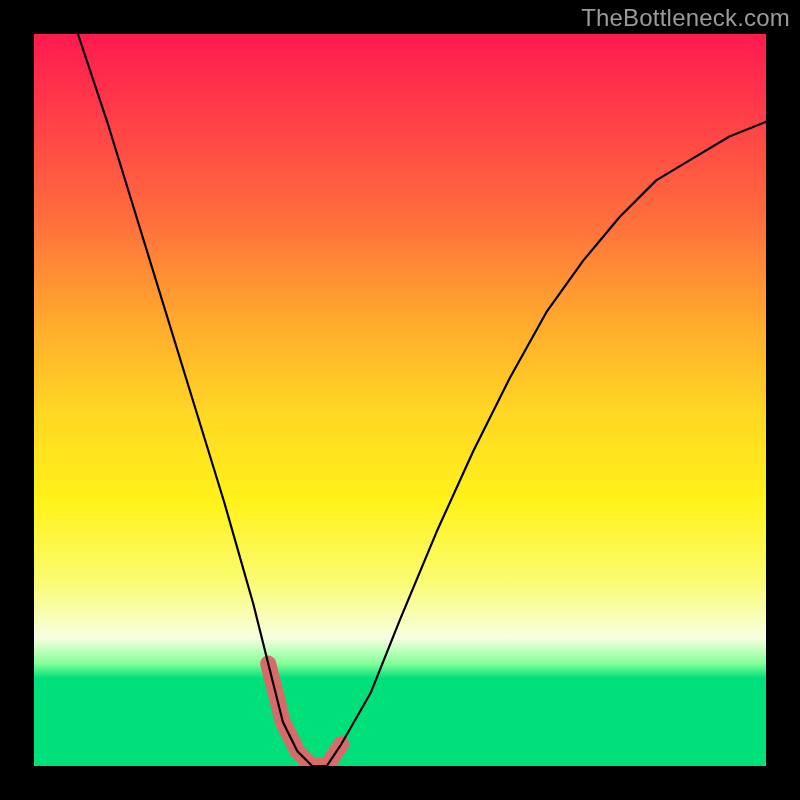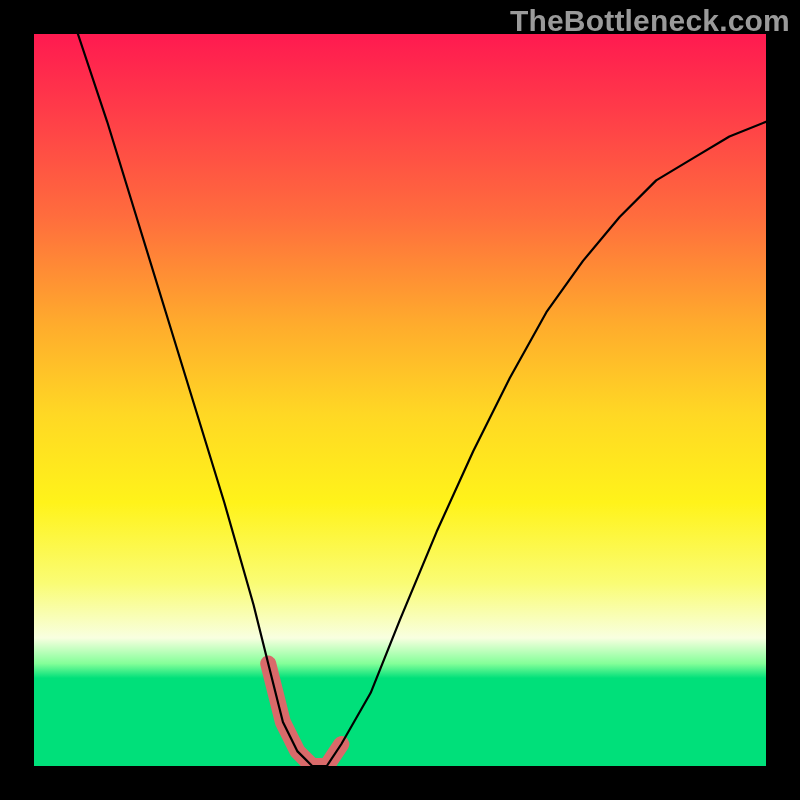--- a/index.html
+++ b/index.html
@@ -38,22 +38,22 @@
       #84ff99 86%,
       #00e07a 88%,
       #00e07a 100%
     );
   }
   .watermark {
     position: absolute;
     top: 4px;
     right: 10px;
     color: #9a9a9a;
-    font-size: 30px;
-    font-weight: 700;
+    font-size: 24px;
+    font-weight: 400;
     letter-spacing: 0.2px;
   }
   svg.curve {
     position: absolute;
     top: 0;
     left: 0;
     width: 732px;
     height: 732px;
   }
   

